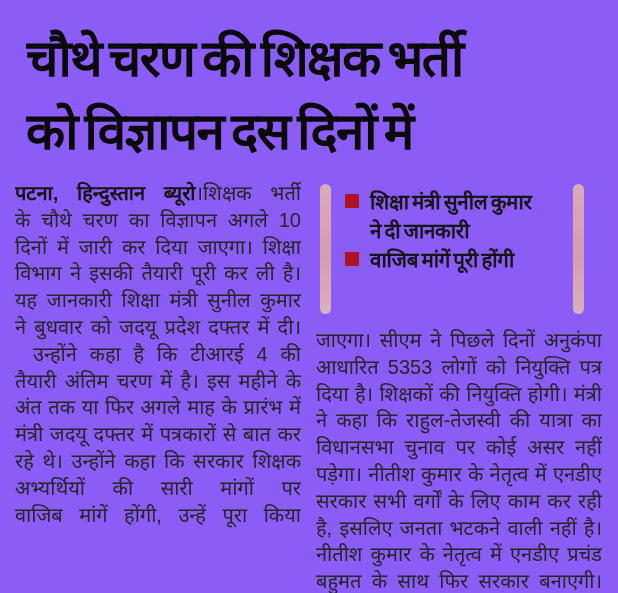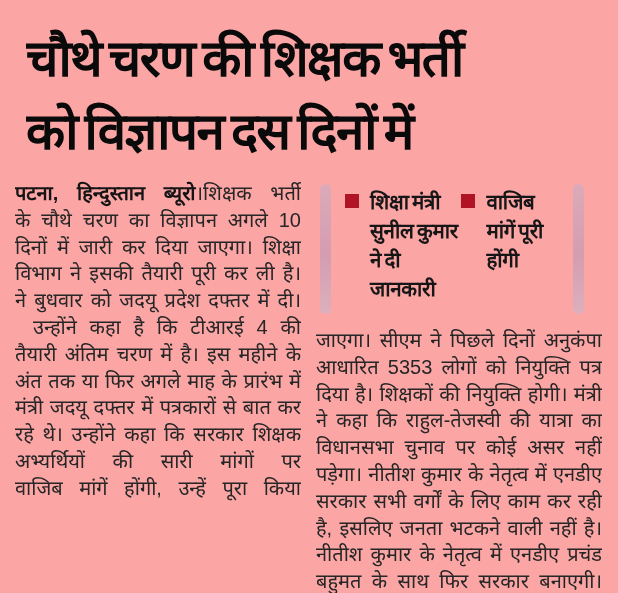--- a/index.html
+++ b/index.html
@@ -1,18 +1,18 @@
 <!DOCTYPE html>
 <html lang="hi"><head>
 <meta charset="utf-8">
 <style>
   * { margin:0; padding:0; box-sizing:border-box; }
   html,body { width:618px; height:593px; background:#ffffff; }
   body { font-family:"Liberation Sans", sans-serif; color:#242424; overflow:hidden; }
-  .page { position:relative; width:618px; height:593px; background:#fca5a5; }
+  .page { position:relative; width:618px; height:593px; background:#8b5cf6; }
 
   
   .headline-wrap { padding:22px 18px 8px 26px; }
   .hl-line {
     display:block; white-space:nowrap; overflow:hidden;
     font-size:51px; line-height:73px; font-weight:800;
     color:#0a0a0a; letter-spacing:-1.5px; word-spacing:-5px;
     transform-origin:left center;
   }
 
@@ -34,21 +34,21 @@
   .highlight-box {
     display:flex; align-items:stretch;
     height:130px; margin:4px 18px 13px 4px;
   }
   .accent-bar {
     width:11px; flex:none; border-radius:7px;
     background:linear-gradient(180deg,#dcaab9 0%,#d49db0 55%,#dcb0bd 100%);
   }
   .bar-left  { margin-right:12px; }
   .bar-right { margin-left:8px; }
-  .points { flex:1; display:flex; flex-direction:row; justify-content:center; padding:3px 0 4px 0; }
+  .points { flex:1; display:flex; flex-direction:column; justify-content:flex-start; padding:3px 0 4px 0; }
   .point { display:flex; align-items:flex-start; }
   .bullet-sq { width:14px; height:14px; flex:none; margin:7px 11px 0 2px; background:#b01424; }
   .pt-text { font-size:20.5px; line-height:29px; font-weight:700; color:#161616; letter-spacing:-0.3px; word-spacing:-2px; }
 </style>
 </head>
 <body>
 
 <div class="page">
 
   <div class="headline-wrap">
@@ -56,20 +56,21 @@
     <span class="hl-line">को विज्ञापन दस दिनों में</span>
   </div>
 
   <div class="body-grid">
 
     <div class="col col-left">
       <div class="bline"><span class="bold">पटना, हिन्दुस्तान ब्यूरो</span><span>।शिक्षक भर्ती</span></div>
       <div class="bline">के चौथे चरण का विज्ञापन अगले 10</div>
       <div class="bline">दिनों में जारी कर दिया जाएगा। शिक्षा</div>
       <div class="bline">विभाग ने इसकी तैयारी पूरी कर ली है।</div>
+      <div class="bline">यह जानकारी शिक्षा मंत्री सुनील कुमार</div>
       <div class="bline">ने बुधवार को जदयू प्रदेश दफ्तर में दी।</div>
       <div class="bline indent">उन्होंने कहा है कि टीआरई 4 की</div>
       <div class="bline">तैयारी अंतिम चरण में है। इस महीने के</div>
       <div class="bline">अंत तक या फिर अगले माह के प्रारंभ में</div>
       <div class="bline">मंत्री जदयू दफ्तर में पत्रकारों से बात कर</div>
       <div class="bline">रहे थे। उन्होंने कहा कि सरकार शिक्षक</div>
       <div class="bline">अभ्यर्थियों की सारी मांगों पर</div>
       <div class="bline">वाजिब मांगें होंगी, उन्हें पूरा किया</div>
     </div>
 

